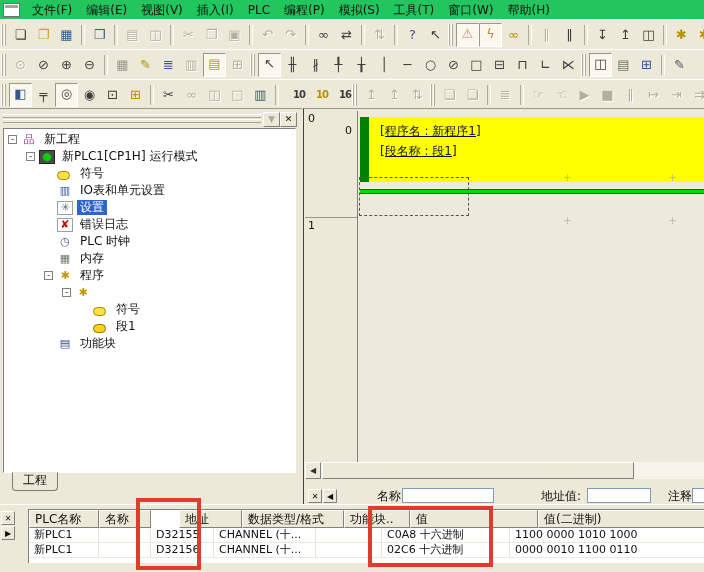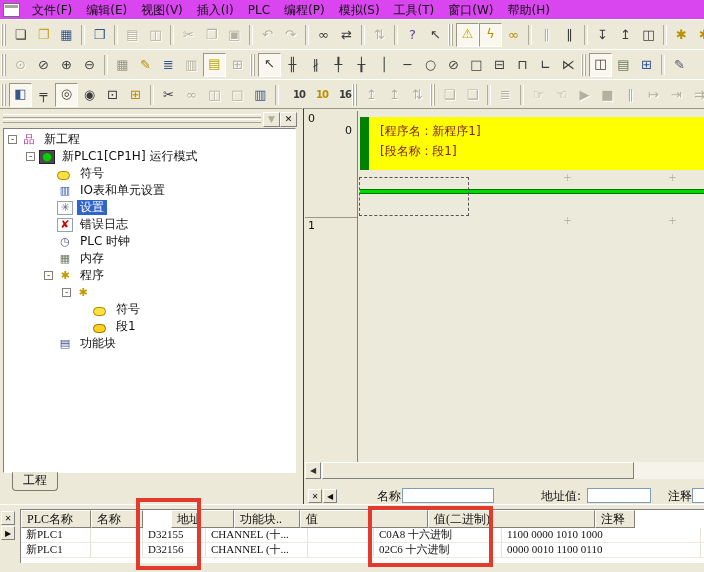--- a/index.html
+++ b/index.html
@@ -1,20 +1,20 @@
 <!DOCTYPE html>
 <html><head>
 <meta charset="utf-8">
 <style>
   html,body{margin:0;padding:0;}
   .app{position:relative;width:704px;height:572px;overflow:hidden;background:#ece9d8;
        font-family:"DejaVu Sans",sans-serif;color:#111;}
   
   .menubar{position:absolute;left:0;top:0;width:704px;height:19px;display:flex;align-items:center;
-           background:#d946ef;border-bottom:6px solid #a21caf;}
+           background:#22c55e;border-bottom:6px solid #a21caf;}
   .mdiicon{width:15px;height:12px;margin:0 5px 0 3px;border:1px solid #707070;background:#fff;position:relative;flex:0 0 auto;}
   .mdiicon::before{content:"";position:absolute;left:1px;top:1px;right:1px;height:3px;background:#a8a496;}
   .menu-item{padding:0 7px;font-size:12px;line-height:18px;white-space:nowrap;}
   
   .tb{position:absolute;left:0;width:704px;display:flex;align-items:center;background:#ece9d8;
       border-top:1px solid #fff;border-bottom:1px solid #c2bfb0;overflow:hidden;}
   #tb0{top:19px;height:29px;} #tb1{top:49px;height:29px;} #tb2{top:79px;height:29px;}
   .tbtn{width:23px;height:22px;line-height:22px;text-align:center;font-size:13px;color:#3c3c3c;flex:0 0 auto;}
   .tbtn.txt{font-size:10px;font-weight:bold;letter-spacing:-1px;text-align:right;}
   .tbtn.d{color:#b4b09e;text-shadow:1px 1px 0 #fff;}
@@ -45,41 +45,41 @@
   
   .ladderpane{position:absolute;left:303px;top:108px;width:401px;height:396px;background:#ece9d8;
               border-top:1px solid #9a9689;border-left:1px solid #404040;}
   .lmargin{position:absolute;left:1px;top:2px;width:52px;height:351px;border-right:1px solid #808080;font-size:11px;}
   .rung0{position:absolute;top:0;left:0;right:0;height:106px;border-bottom:1px solid #9a9689;}
   .rung1{position:absolute;top:107px;left:0;right:0;bottom:0;}
   .rnum{position:absolute;left:3px;top:1px;}
   .rstep{position:absolute;right:5px;top:13px;}
   .lgrid{position:absolute;left:54px;top:2px;right:0;height:351px;background:#eceadb;overflow:hidden;}
   .comment{position:absolute;left:2px;top:6px;right:0;height:49px;background:#ffff00;
-           border-left:9px solid #008200;padding:4px 0 0 11px;font-size:12px;color:#7f1d1d;}
+           border-left:9px solid #008200;padding:4px 0 12px 11px;font-size:12px;color:#0f172a;text-decoration:underline;}
   .comment span{display:block;line-height:20px;}
   .powerline{position:absolute;left:2px;right:0;top:78px;height:5px;background:#00d800;
              border-top:1px solid #007800;border-bottom:1px solid #007800;box-sizing:border-box;}
   .selrect{position:absolute;left:1px;top:66px;width:108px;height:37px;border:1px dashed #555;}
   .cross{position:absolute;width:9px;height:9px;color:#bcb8a6;font-size:10px;line-height:9px;text-align:center;}
   .lhscroll{position:absolute;left:1px;right:0;top:353px;height:17px;background:#f6f4ea;}
   .sbtn{position:absolute;left:0;top:0;width:16px;height:17px;background:#ece9d8;font-size:8px;line-height:16px;
         text-align:center;border:1px solid;border-color:#fff #808080 #808080 #fff;box-sizing:border-box;color:#333;}
   .sthumb{position:absolute;left:17px;top:0;width:312px;height:17px;background:#ece9d8;
           border:1px solid;border-color:#fff #808080 #808080 #fff;box-sizing:border-box;}
   .lbottombar{position:absolute;left:1px;right:0;top:378px;height:19px;background:#ece9d8;font-size:12px;}
   .minibtn{position:absolute;width:14px;height:14px;top:2px;background:#ece9d8;font-size:8px;line-height:13px;
            text-align:center;border:1px solid;border-color:#fff #808080 #808080 #fff;box-sizing:border-box;}
   .fldlabel{position:absolute;top:2px;line-height:15px;}
   .fld{position:absolute;top:1px;height:15px;border:1px solid #7f9db9;background:#fff;font-size:11px;padding:0 2px;box-sizing:border-box;}
   .hsplit{position:absolute;left:0;top:504px;width:704px;height:3px;background:#ece9d8;border-top:1px solid #fff;}
   
   .watchpane{position:absolute;left:0;top:507px;width:704px;height:65px;background:#ece9d8;}
-  .wtable{position:absolute;left:20px;top:2px;right:0;height:53px;background:#fff;
-          border-left:1px solid #808080;border-top:1px solid #808080;overflow:hidden;font-family:Liberation Serif, serif;}
+  .wtable{position:absolute;left:28px;top:2px;right:0;height:53px;background:#fff;
+          border-left:1px solid #808080;border-top:1px solid #808080;overflow:hidden;}
   .whead{display:flex;height:18px;}
   .wh{box-sizing:border-box;height:18px;line-height:16px;padding:0 5px;font-size:12px;background:#ece9d8;
       border:1px solid;border-color:#fff #848078 #848078 #fff;overflow:hidden;white-space:nowrap;flex:0 0 auto;}
   .wrow{display:flex;height:14px;border-bottom:1px solid #eceadb;}
   .wc{box-sizing:border-box;padding:0 5px;font-size:11px;line-height:13px;border-right:1px solid #e6e3d6;
       overflow:hidden;white-space:nowrap;flex:0 0 auto;}
   .redbox{position:absolute;border:4px solid #e23b2d;box-sizing:border-box;z-index:60;pointer-events:none;}
 </style>
 </head>
 <body>
@@ -330,20 +330,21 @@
   <div class="hsplit"></div>
 
   <div class="watchpane">
     <span class="minibtn" style="left:1px;top:4px">✕</span>
     <span class="minibtn" style="left:1px;top:19px">▶</span>
     <div class="wtable">
       <div class="whead" id="whead">
           <span class="wh" style="width: 70px;">PLC名称</span>
           <span class="wh" style="width: 52px;">名称</span>
           <span class="wh" style="width: 63px; margin-left: 28px;">地址</span>
+          <span class="wh" style="width: 102px;">数据类型/格式</span>
           <span class="wh" style="width: 66px;">功能块..</span>
           <span class="wh" style="width: 128px;">值</span>
           <span class="wh" style="width: 167px;">值(二进制)</span>
           <span class="wh" style="width: 40px;">注释</span>
         </div>
       <div id="wrows">
           <div class="wrow">
             <span class="wc" style="width: 70px;">新PLC1</span>
             <span class="wc" style="width: 52px;"></span>
             <span class="wc" style="width: 63px;">D32155</span>

